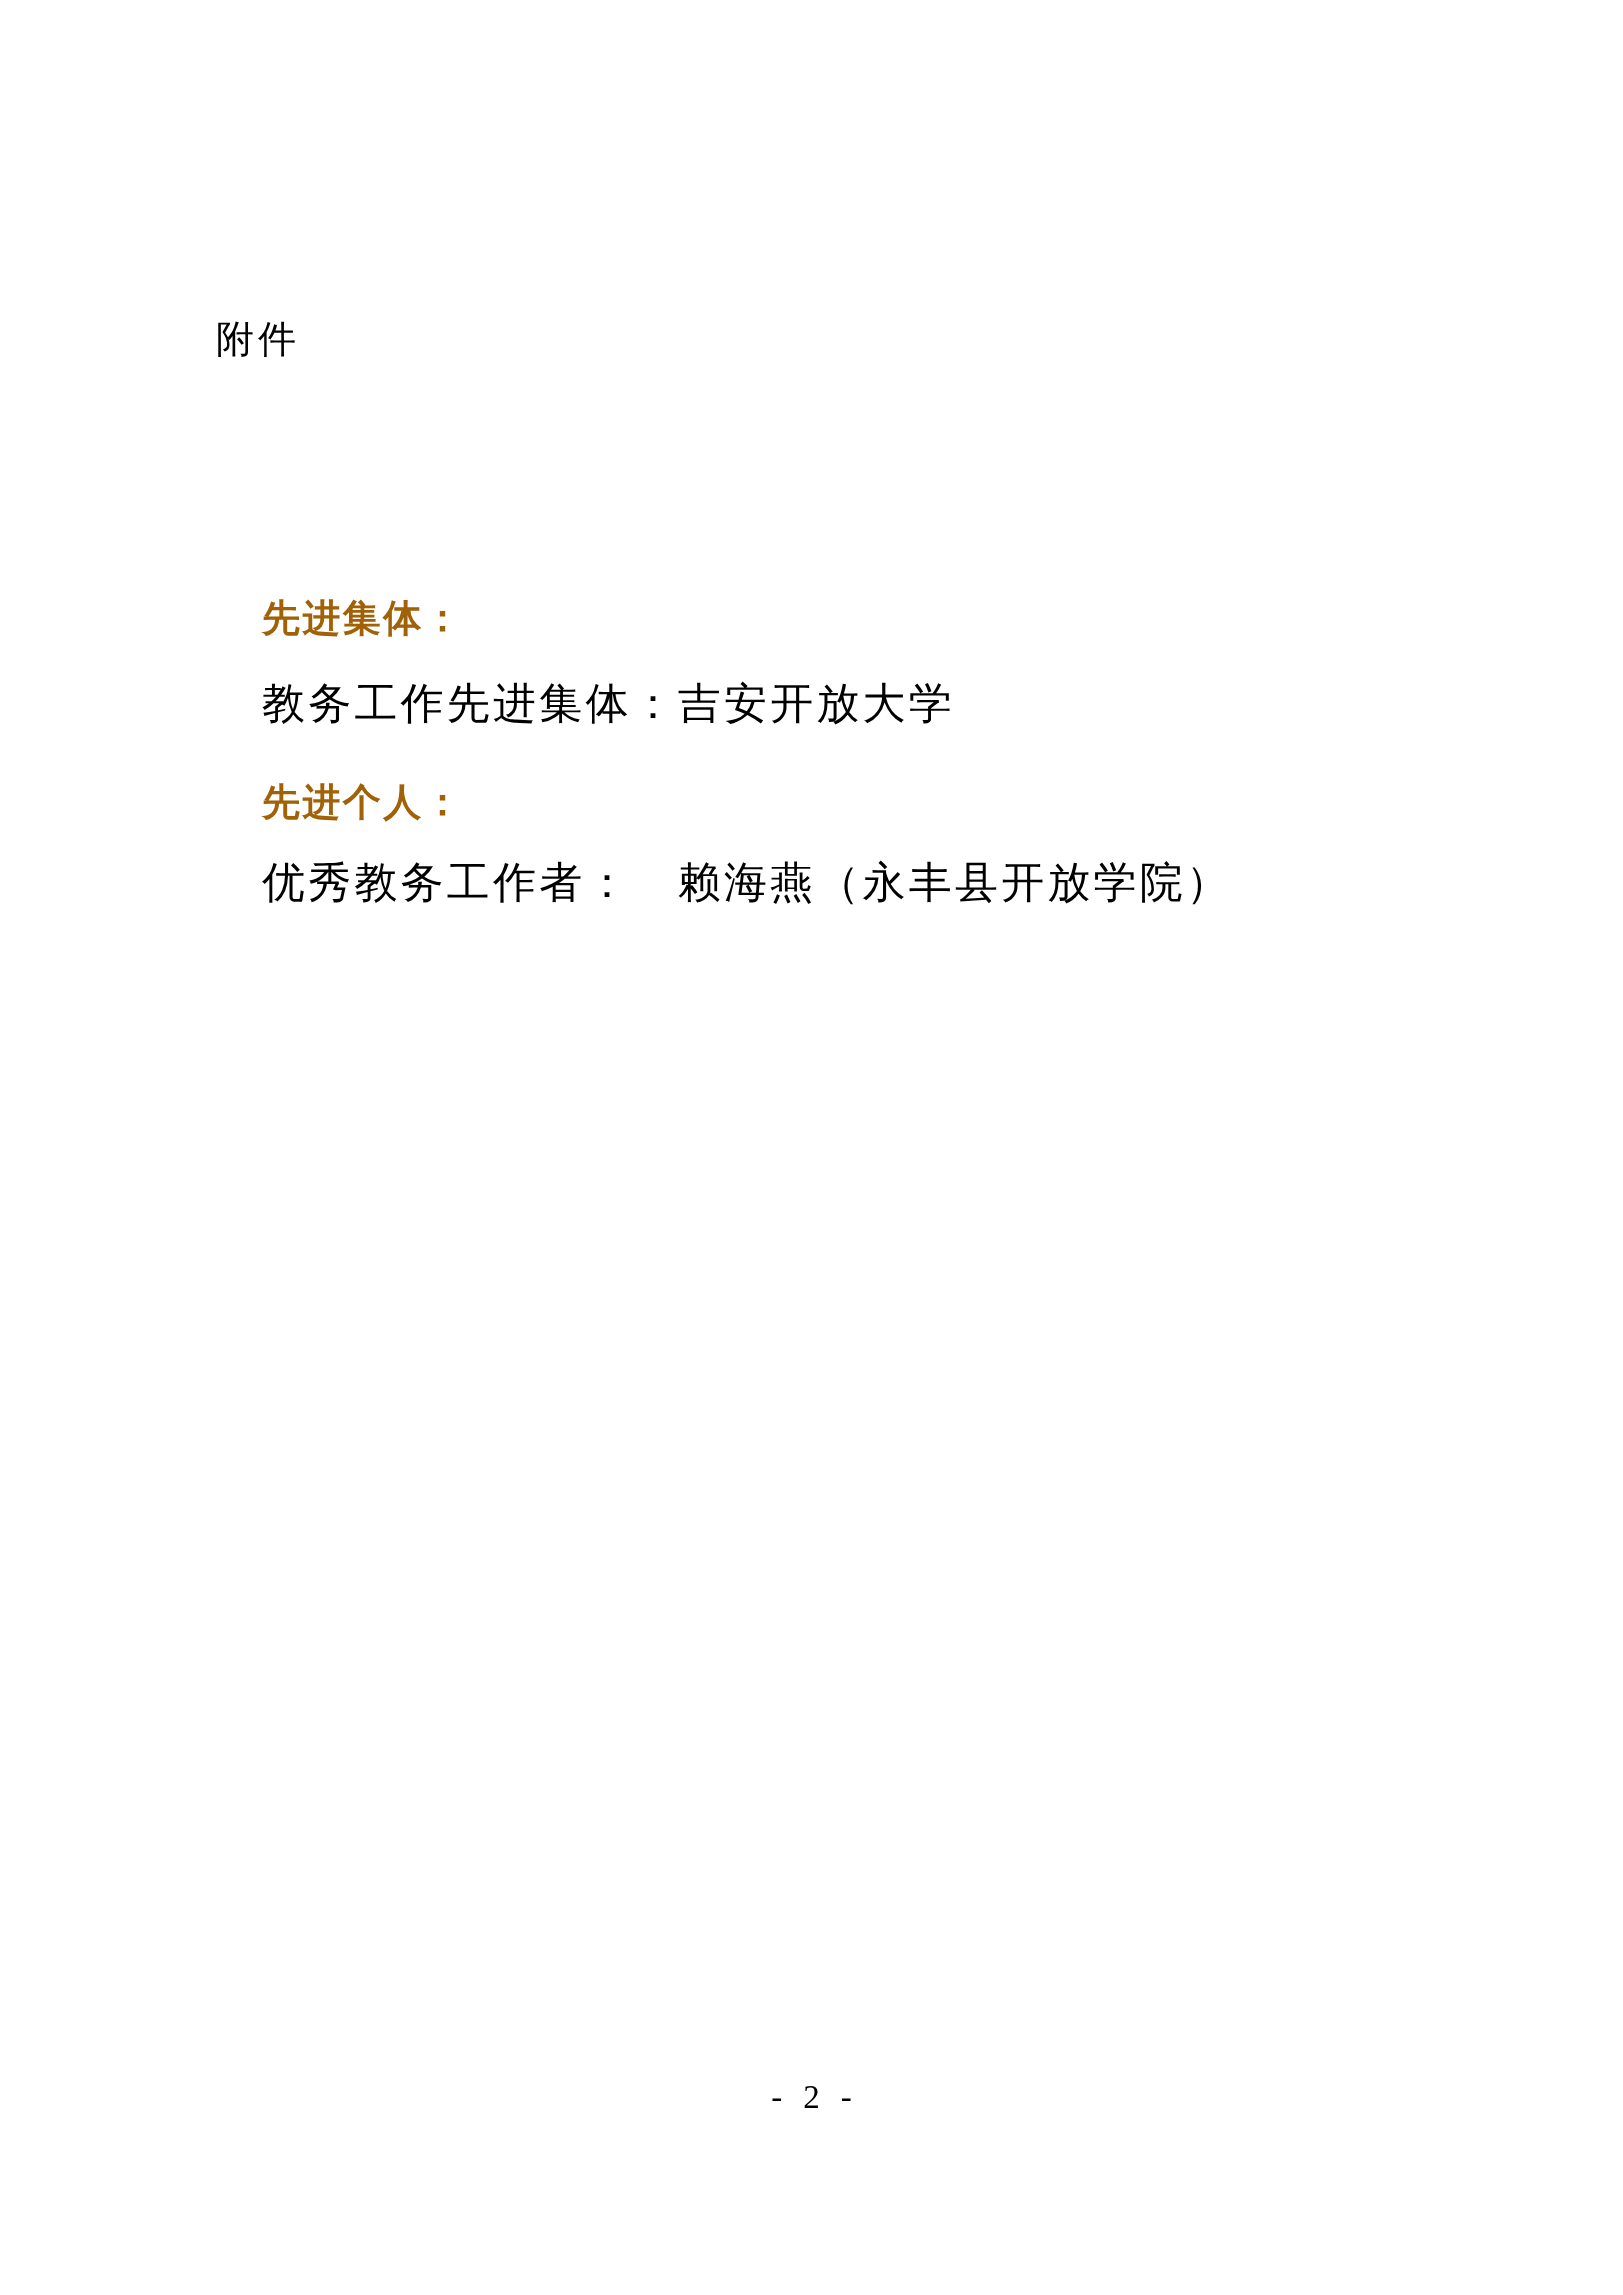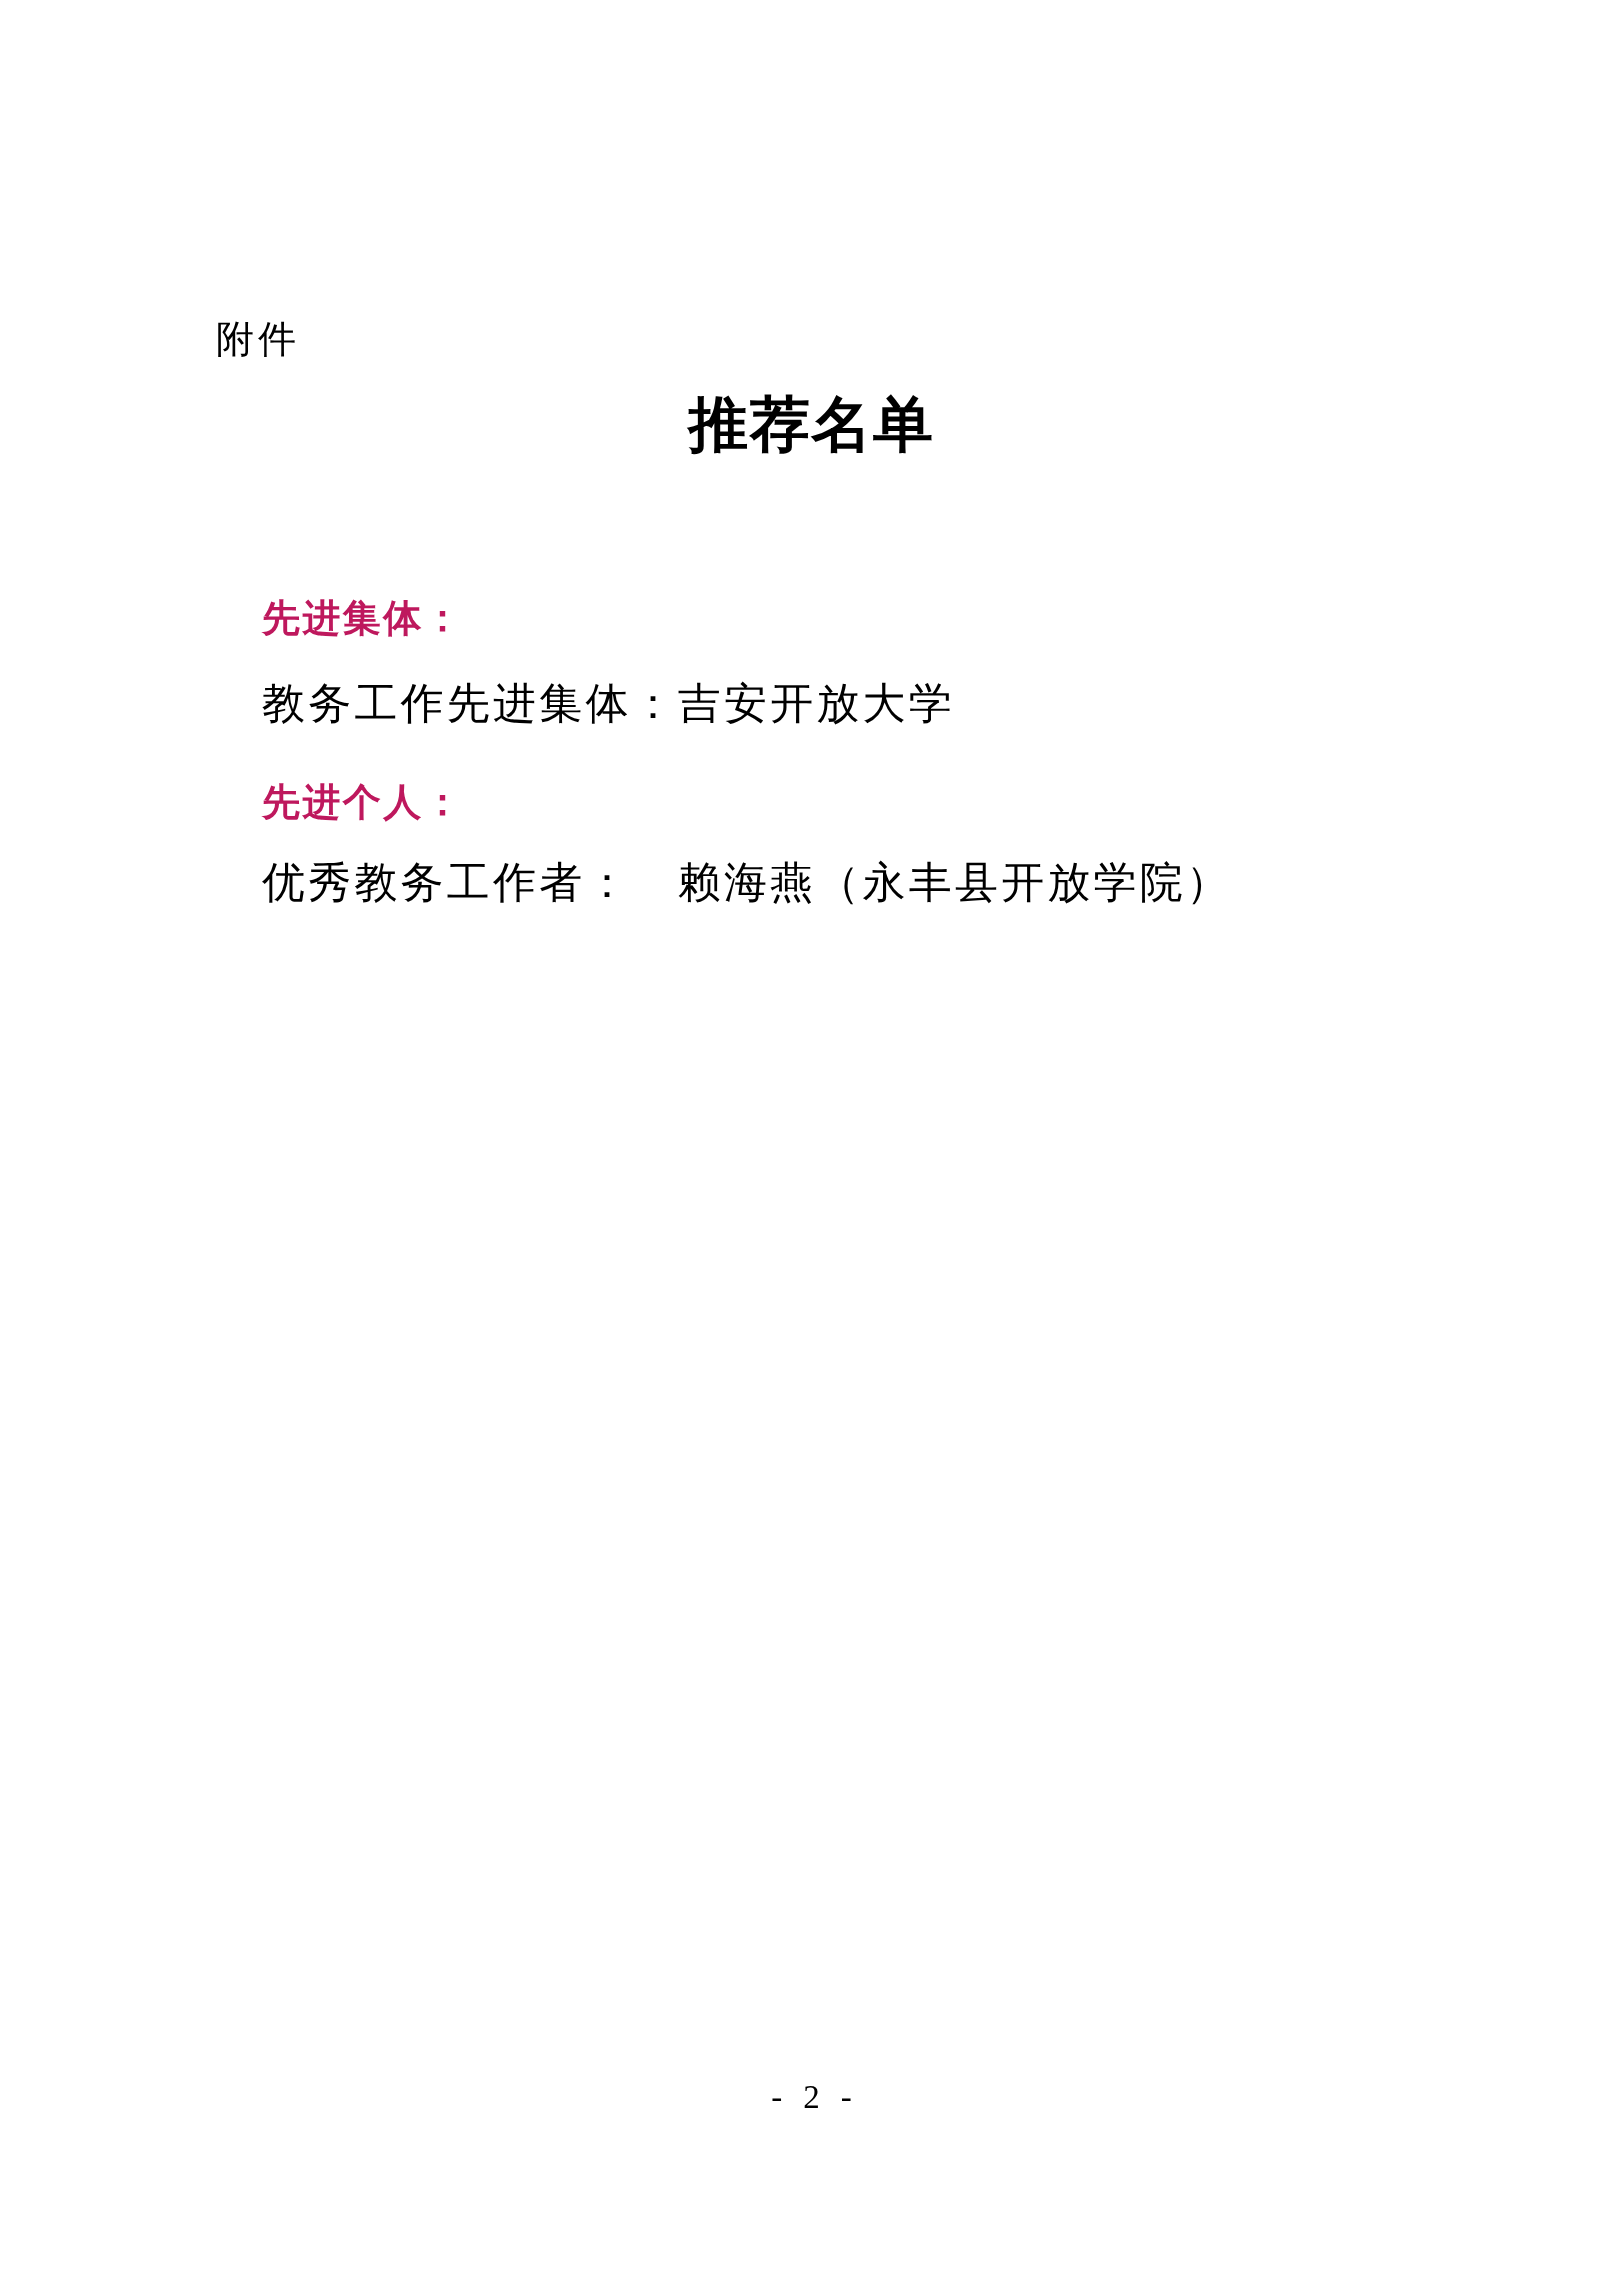--- a/index.html
+++ b/index.html
@@ -42,21 +42,21 @@
     white-space: pre;
   }
   .section-heading {
     position: absolute;
     left: 262px;
     font-family: "Liberation Sans", "DejaVu Sans", sans-serif;
     font-size: 38px;
     font-weight: bold;
     letter-spacing: 2.4px;
     line-height: 1;
-    color: #be185d;
+    color: #a16207;
     white-space: pre;
   }
   .body-line {
     position: absolute;
     left: 262px;
     font-family: Liberation Serif, serif;
     font-size: 43px;
     font-weight: normal;
     letter-spacing: 3.2px;
     line-height: 1;
@@ -83,21 +83,20 @@
     white-space: pre;
   }
 </style>
 </head>
 <body>
 
 <div class="page">
 
   <div class="attachment-label">附件</div>
 
-  <div class="doc-title">推荐名单</div>
 
   <div class="section-heading heading-1">先进集体：</div>
 
   <div class="body-line line-1">教务工作先进集体：吉安开放大学</div>
 
   <div class="section-heading heading-2">先进个人：</div>
 
   <div class="body-line line-2">优秀教务工作者：　赖海燕（永丰县开放学院）</div>
 
 

